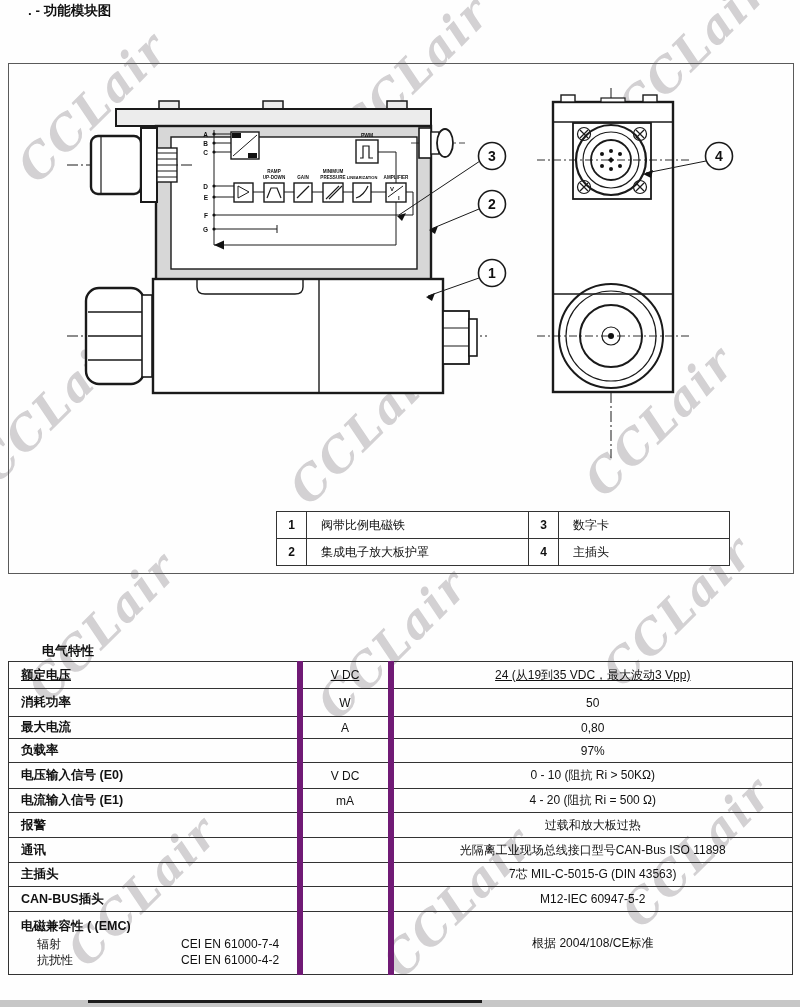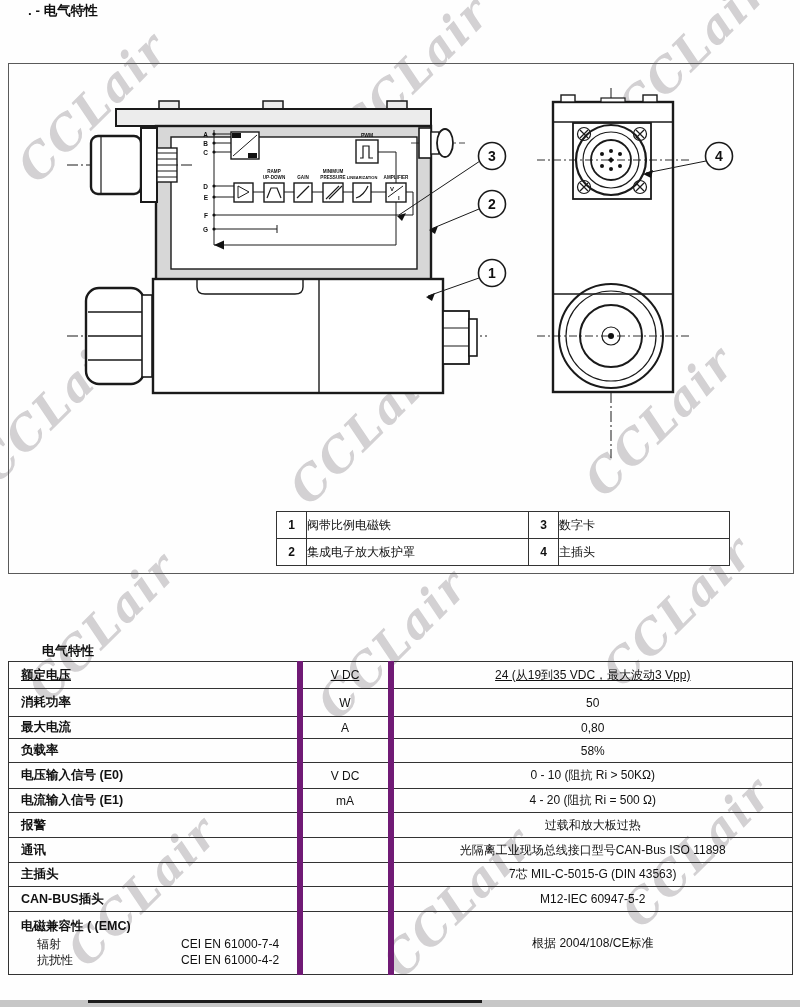--- a/index.html
+++ b/index.html
@@ -14,21 +14,21 @@
   .section-title{position:absolute;left:34px;top:634px;font-size:13px;font-weight:bold;margin:8px;z-index:3;}
   
   .figure-box{position:absolute;left:8px;top:63px;width:784px;height:509px;
               border:1px solid #5a5a5a;background:transparent;z-index:2;}
   .figure-box svg{position:absolute;left:0;top:0;}
   
   .legend{position:absolute;left:267px;top:447px;width:453px;border-collapse:collapse;
           table-layout:fixed;background:#fff;z-index:3;}
   .legend td{border:1.5px solid #333;height:26px;font-size:12px;padding:0;}
   .legend td.num{text-align:center;font-weight:bold;}
-  .legend td.lab{}
+  .legend td.lab{padding-left:14px;}
   
   .spec{position:absolute;left:8px;top:661px;width:784px;border-collapse:collapse;
         table-layout:fixed;z-index:2;background:transparent;}
   .spec td{border-left:6px solid #701a75;padding:0;vertical-align:middle;}
   .spec td:first-child{border-left:none;}
   .spec tr{border-top:1.8px solid #333;}
   .spec{border:1.8px solid #333;}
   .c-label{font-weight:bold;font-size:12.5px;padding-left:12px !important;}
   .c-unit{text-align:center;font-size:12px;}
   .c-value{text-align:center;font-size:12px;}
@@ -54,21 +54,21 @@
       <span class="wm" style="left: 270px; top: 402px;">CCLair</span>
       <span class="wm" style="left: 565px; top: 394px;">CCLair</span>
       <span class="wm" style="left: 8px; top: 600px;">CCLair</span>
       <span class="wm" style="left: 298px; top: 617px;">CCLair</span>
       <span class="wm" style="left: 583px; top: 584px;">CCLair</span>
       <span class="wm" style="left: 48px; top: 864px;">CCLair</span>
       <span class="wm" style="left: 363px; top: 875px;">CCLair</span>
       <span class="wm" style="left: 602px; top: 825px;">CCLair</span>
     </div>
 
-  <h1 class="doc-title">. - 电气特性</h1>
+  <h1 class="doc-title">. - 功能模块图</h1>
 
   <div class="figure-box">
     <svg width="784" height="509" viewBox="0 0 784 509">
 
       <g stroke="#1a1a1a" fill="none">
 
         <line x1="58" y1="272" x2="478" y2="272" stroke-width="1" stroke-dasharray="11 3 2 3"></line>
 
         <rect x="150" y="37" width="20" height="8" fill="#ececec" stroke-width="1.5"></rect>
         <rect x="254" y="37" width="20" height="8" fill="#ececec" stroke-width="1.5"></rect>
@@ -312,21 +312,21 @@
           <td class="c-value">50</td>
         </tr>
         <tr style="height: 22px;">
           <td class="c-label">最大电流</td>
           <td class="c-unit">A</td>
           <td class="c-value">0,80</td>
         </tr>
         <tr style="height: 24px;">
           <td class="c-label">负载率</td>
           <td class="c-unit"></td>
-          <td class="c-value">58%</td>
+          <td class="c-value">97%</td>
         </tr>
         <tr style="height: 26px;">
           <td class="c-label">电压输入信号 (E0)</td>
           <td class="c-unit">V DC</td>
           <td class="c-value">0 - 10 (阻抗 Ri &gt; 50KΩ)</td>
         </tr>
         <tr style="height: 24px; padding-left: 24px;">
           <td class="c-label">电流输入信号 (E1)</td>
           <td class="c-unit">mA</td>
           <td class="c-value">4 - 20 (阻抗 Ri = 500 Ω)</td>

